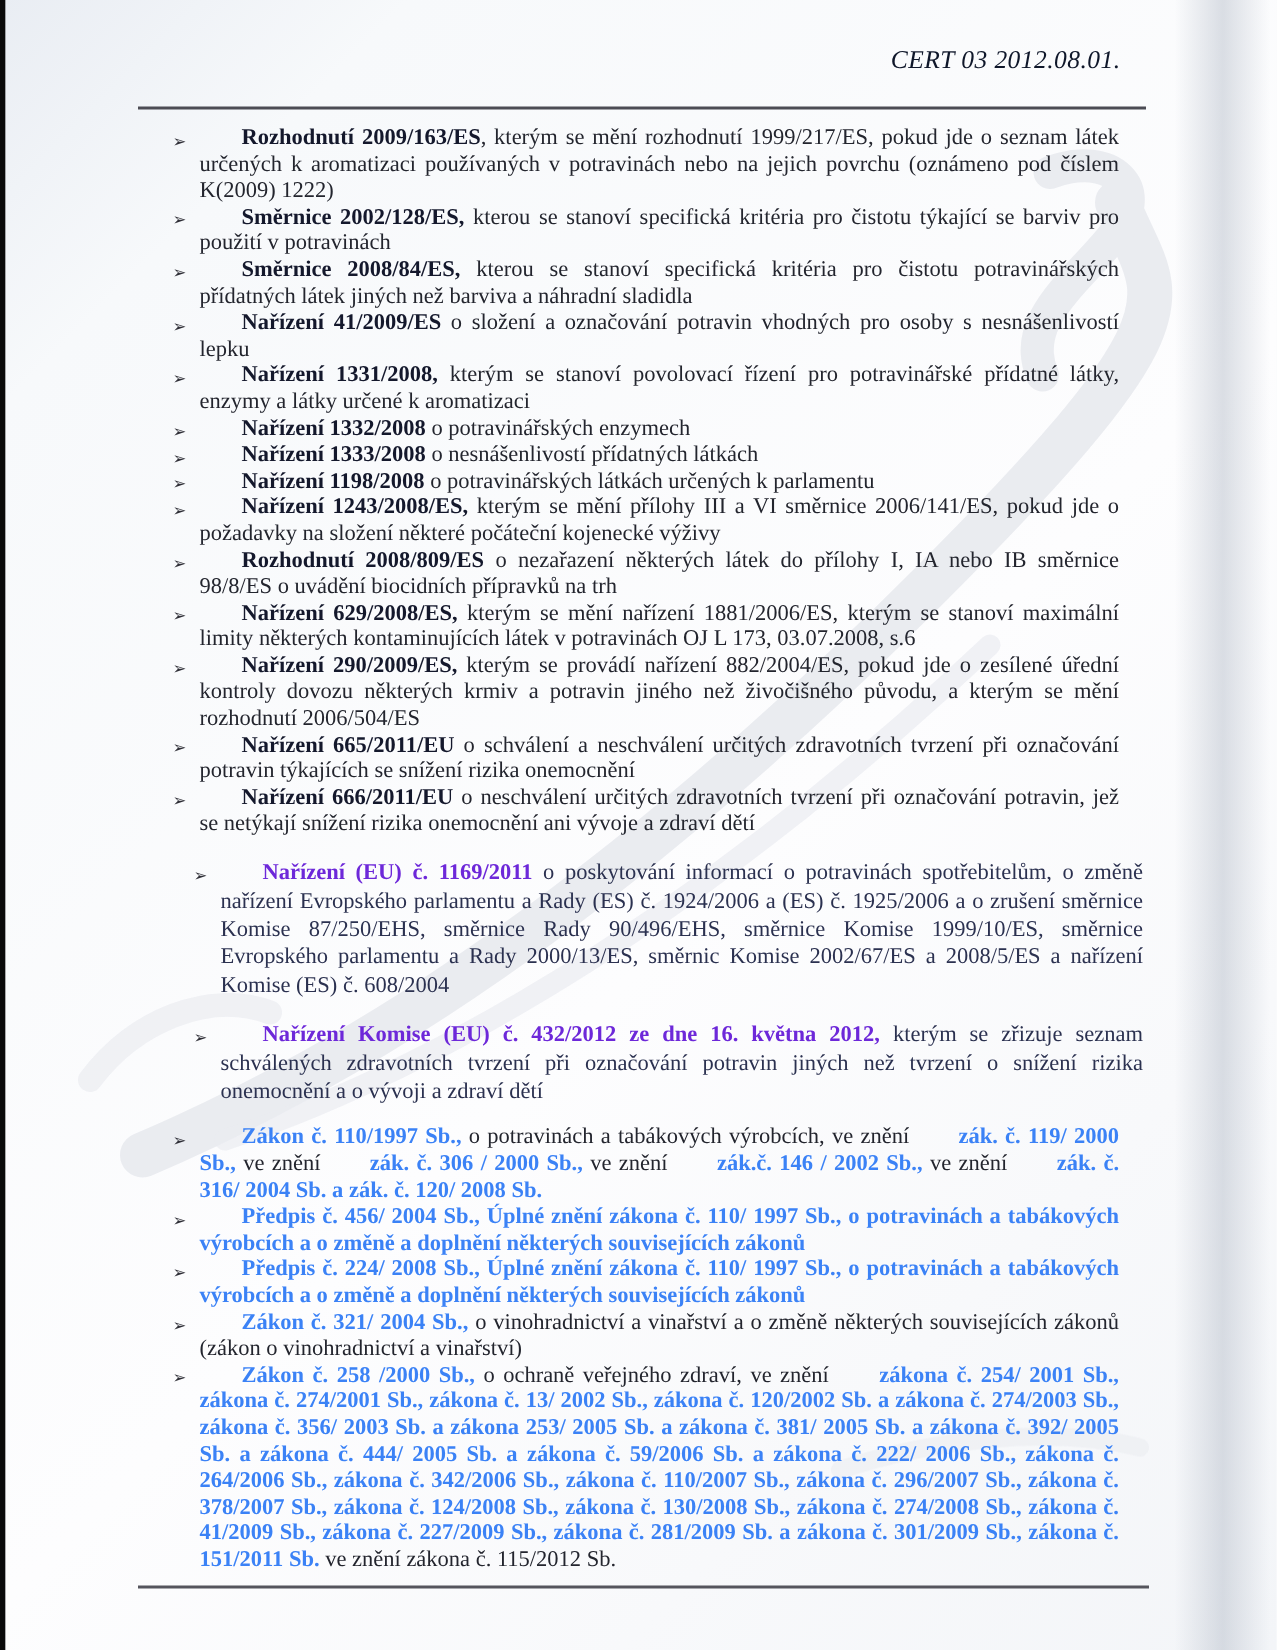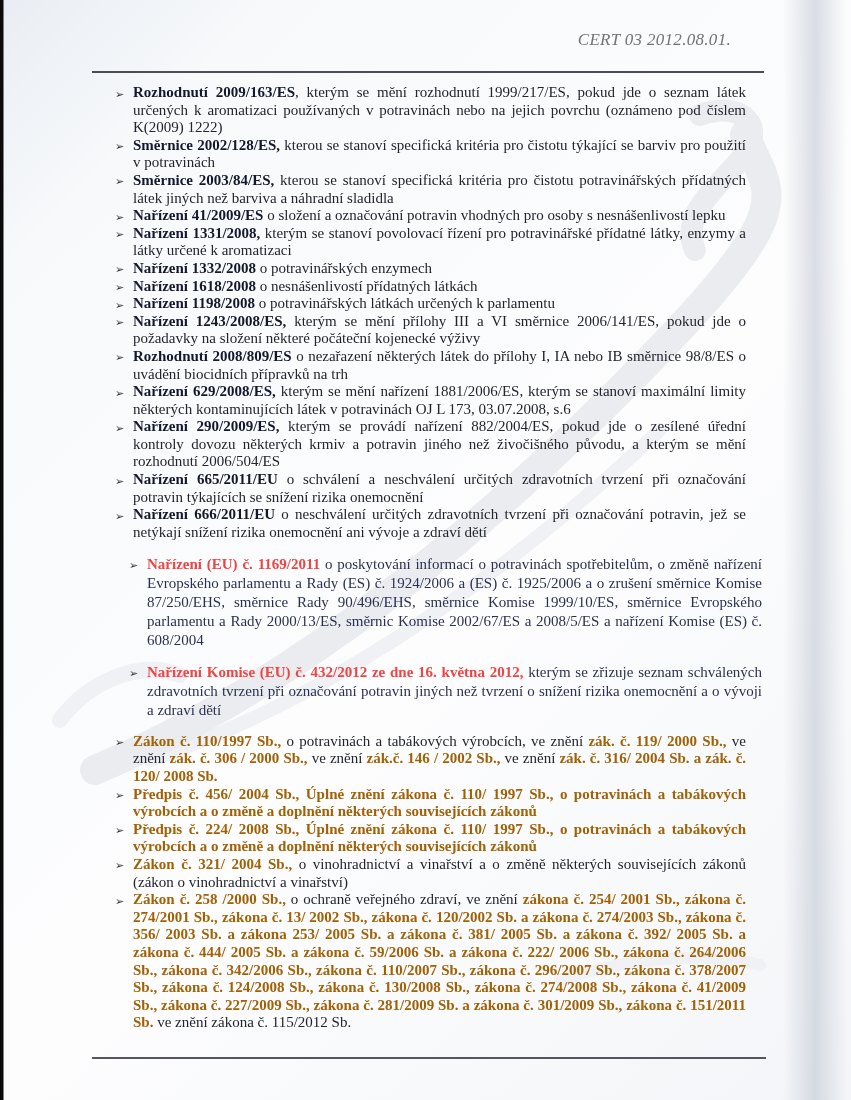--- a/index.html
+++ b/index.html
@@ -11,22 +11,22 @@
     background-color:#fafbfc;
     background-image:
       linear-gradient(90deg, #0a0a0a 0px, #0a0a0a 3px, rgba(10,10,10,0) 4px),
       linear-gradient(90deg, rgba(186,193,204,0) 92%, rgba(176,184,197,0.45) 95.8%, rgba(230,233,238,0) 99.5%),
       linear-gradient(135deg, #e9edf3 0%, #f7f9fb 14%, #fdfdfe 55%, #f3f5f8 100%);
   }
   .watermark { position:absolute; inset:0; z-index:0; pointer-events:none; }
   .content { position:relative; z-index:1; }
 
   .header-line {
-    position:absolute; top:30px; right:120px;
-    font-style:italic; font-size:17px; color:#737373;
+    position:absolute; top:30px; right:104px;
+    font-style:italic; font-size:17px; color:#0f172a;
     letter-spacing:0.3px;
   }
   .top-rule {
     position:absolute; top:71px; left:92px; width:672px; height:2px;
     background:#4c4c54;
   }
 
   .reg-list {
     position:absolute; top:84px; left:117px; width:629px;
   }
@@ -35,24 +35,24 @@
     padding-left:16px;
     text-align:justify;
     font-size:15px;
     line-height:17.6px;
     color:#23252e;
   }
   .item .bullet {
     position:absolute; left:-2px; top:1.5px;
     font-size:11px; color:#2f2f37; font-family:"DejaVu Sans", sans-serif;
   }
-  .item b { color:#14182c; }
+  .item b { color:#14182c;margin-left:28px; }
   .item.tone-blue { color:#2b3150; line-height:18.8px; }
-  .item.tone-blue b { color:#ef4444; }
-  .item.tone-navy b { color:#a16207; }
+  .item.tone-blue b { color:#6d28d9; }
+  .item.tone-navy b { color:#3b82f6; }
   .item.indent { margin-left:14px; width:615px; }
 
   .footer-rule {
     position:absolute; top:1057px; left:92px; width:674px; height:2px;
     background:#55555d;
   }
   .footer-text {
     position:absolute; top:1062px; left:0; width:820px;
     font-size:10px; color:#1e2027;margin-top:44px;
   }
@@ -75,25 +75,25 @@
 
   <div class="header-line">
     <span>CERT 03 2012.08.01.</span>
   </div>
 
   <div class="top-rule"></div>
 
   <div class="reg-list" id="reg-list">
       <div class="item tone-dark"><span class="bullet">➢</span><b>Rozhodnutí 2009/163/ES</b><span>, kterým se mění rozhodnutí 1999/217/ES, pokud jde o seznam látek určených k aromatizaci používaných v potravinách nebo na jejich povrchu (oznámeno pod číslem K(2009) 1222)</span></div>
       <div class="item tone-dark"><span class="bullet">➢</span><b>Směrnice 2002/128/ES,</b><span> kterou se stanoví specifická kritéria pro čistotu týkající se barviv pro použití v potravinách</span></div>
-      <div class="item tone-dark"><span class="bullet">➢</span><b>Směrnice 2003/84/ES,</b><span> kterou se stanoví specifická kritéria pro čistotu potravinářských přídatných látek jiných než barviva a náhradní sladidla</span></div>
+      <div class="item tone-dark"><span class="bullet">➢</span><b>Směrnice 2008/84/ES,</b><span> kterou se stanoví specifická kritéria pro čistotu potravinářských přídatných látek jiných než barviva a náhradní sladidla</span></div>
       <div class="item tone-dark"><span class="bullet">➢</span><b>Nařízení 41/2009/ES</b><span> o složení a označování potravin vhodných pro osoby s nesnášenlivostí lepku</span></div>
       <div class="item tone-dark"><span class="bullet">➢</span><b>Nařízení 1331/2008,</b><span> kterým se stanoví povolovací řízení pro potravinářské přídatné látky, enzymy a látky určené k aromatizaci</span></div>
       <div class="item tone-dark"><span class="bullet">➢</span><b>Nařízení 1332/2008</b><span> o potravinářských enzymech</span></div>
-      <div class="item tone-dark"><span class="bullet">➢</span><b>Nařízení 1618/2008</b><span> o nesnášenlivostí přídatných látkách</span></div>
+      <div class="item tone-dark"><span class="bullet">➢</span><b>Nařízení 1333/2008</b><span> o nesnášenlivostí přídatných látkách</span></div>
       <div class="item tone-dark"><span class="bullet">➢</span><b>Nařízení 1198/2008</b><span> o potravinářských látkách určených k parlamentu</span></div>
       <div class="item tone-dark"><span class="bullet">➢</span><b>Nařízení 1243/2008/ES,</b><span> kterým se mění přílohy III a VI směrnice 2006/141/ES, pokud jde o požadavky na složení některé počáteční kojenecké výživy</span></div>
       <div class="item tone-dark"><span class="bullet">➢</span><b>Rozhodnutí 2008/809/ES</b><span> o nezařazení některých látek do přílohy I, IA nebo IB směrnice 98/8/ES o uvádění biocidních přípravků na trh</span></div>
       <div class="item tone-dark"><span class="bullet">➢</span><b>Nařízení 629/2008/ES,</b><span> kterým se mění nařízení 1881/2006/ES, kterým se stanoví maximální limity některých kontaminujících látek v potravinách  OJ L 173, 03.07.2008, s.6</span></div>
       <div class="item tone-dark"><span class="bullet">➢</span><b>Nařízení 290/2009/ES,</b><span> kterým se provádí nařízení  882/2004/ES, pokud jde o zesílené úřední kontroly dovozu některých krmiv a potravin jiného než živočišného původu, a kterým se mění rozhodnutí 2006/504/ES</span></div>
       <div class="item tone-dark"><span class="bullet">➢</span><b>Nařízení 665/2011/EU</b><span> o schválení a neschválení určitých zdravotních tvrzení při označování potravin týkajících se snížení rizika onemocnění</span></div>
       <div class="item tone-dark"><span class="bullet">➢</span><b>Nařízení 666/2011/EU</b><span> o neschválení určitých zdravotních tvrzení při označování potravin, jež se netýkají snížení rizika onemocnění ani vývoje a zdraví dětí</span></div>
       <div class="item tone-blue indent" style="margin-top: 14px;"><span class="bullet">➢</span><b>Nařízení (EU) č. 1169/2011 </b><span> o poskytování informací o potravinách spotřebitelům, o změně nařízení Evropského parlamentu a Rady (ES) č. 1924/2006 a (ES) č. 1925/2006 a o zrušení směrnice Komise 87/250/EHS, směrnice Rady 90/496/EHS, směrnice Komise 1999/10/ES, směrnice Evropského parlamentu a Rady 2000/13/ES, směrnic Komise 2002/67/ES a 2008/5/ES a nařízení Komise (ES) č. 608/2004</span></div>
       <div class="item tone-blue indent" style="margin-top: 14px;"><span class="bullet">➢</span><b>Nařízení Komise (EU) č. 432/2012  ze dne 16. května 2012,</b><span> kterým se zřizuje seznam schválených zdravotních tvrzení při označování potravin jiných než tvrzení o snížení rizika onemocnění a o vývoji a zdraví dětí</span></div>
       <div class="item tone-navy" style="margin-top: 13px;"><span class="bullet">➢</span><b>Zákon č. 110/1997 Sb.,</b><span> o potravinách a tabákových výrobcích, ve znění </span><b>zák. č. 119/ 2000 Sb.,</b><span> ve znění </span><b>zák. č. 306 / 2000 Sb.,</b><span> ve znění </span><b>zák.č. 146 / 2002 Sb.,</b><span> ve znění </span><b>zák. č. 316/ 2004 Sb. a zák. č. 120/ 2008 Sb.</b></div>

